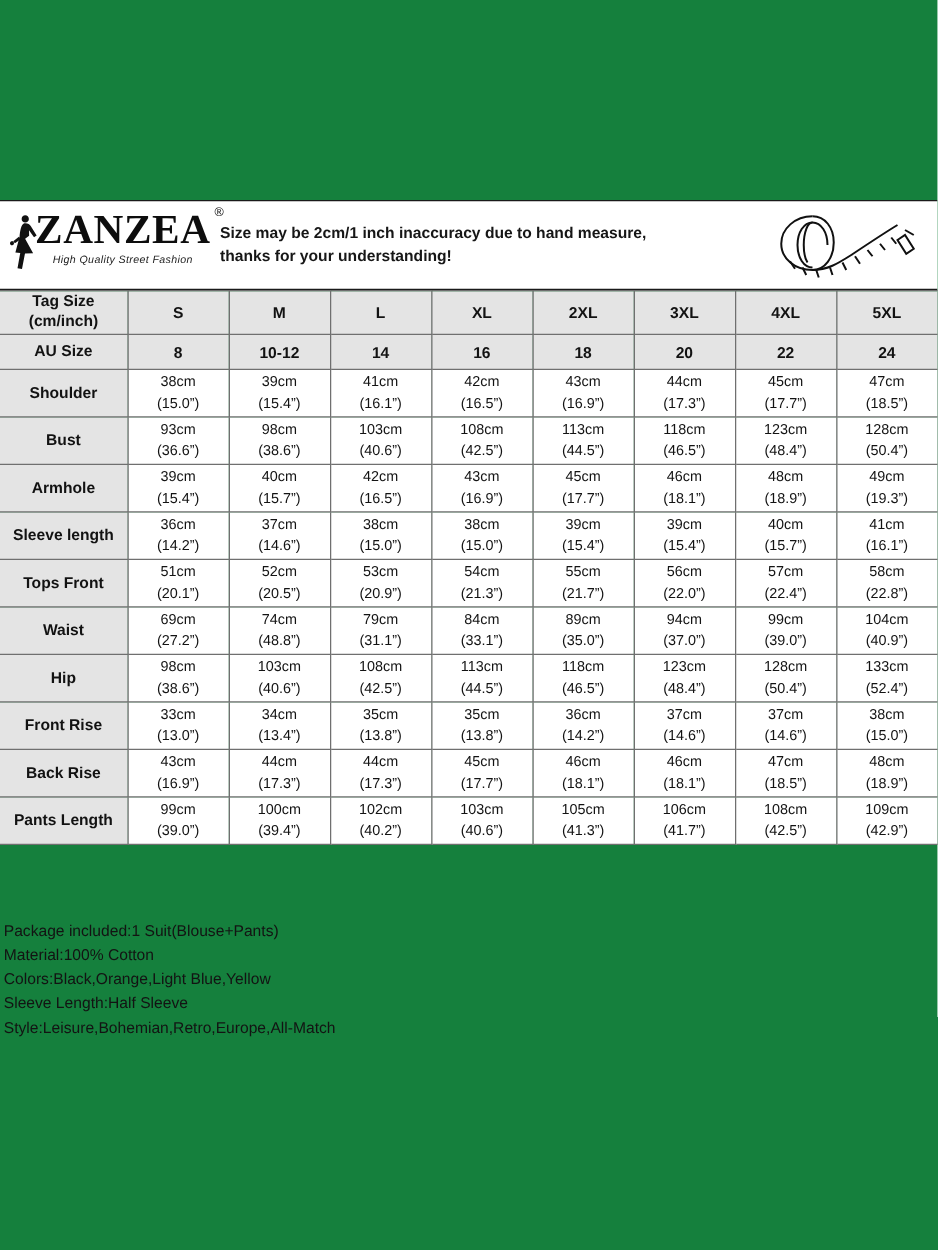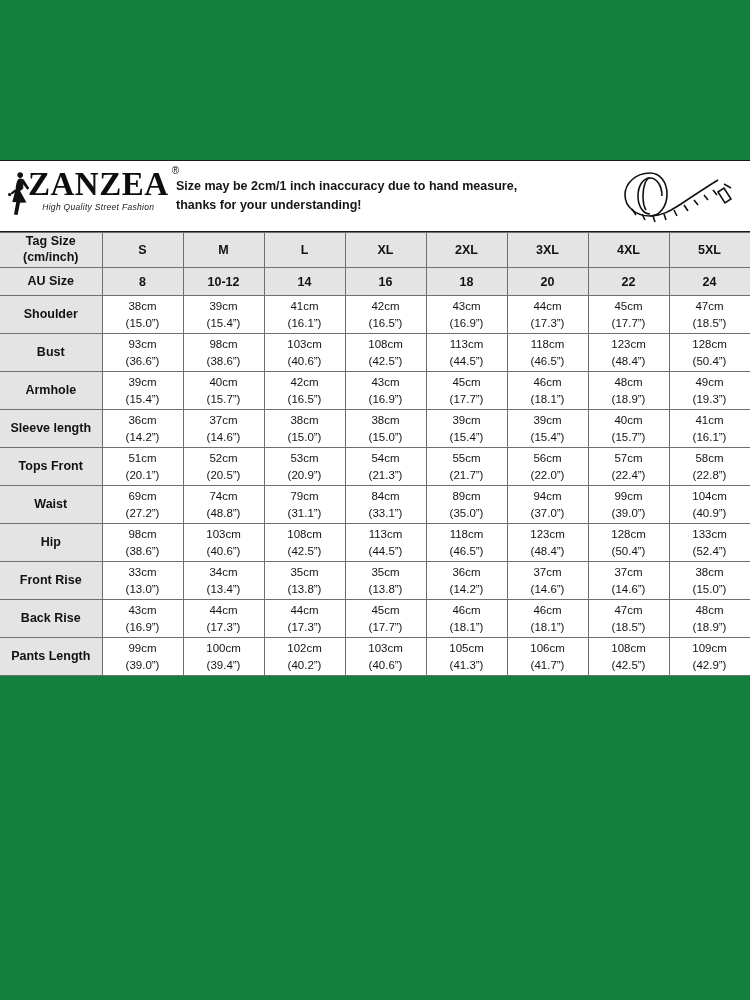--- a/index.html
+++ b/index.html
@@ -603,14 +603,21 @@
           <td>
               <span class="cm">109cm</span>
               <span class="inch">(42.9”)</span>
             </td>
         </tr>
 
       </tbody>
     </table>
   </div>
 
+  <div class="footer">
+    <div>Package included:1 Suit(Blouse+Pants)</div>
+    <div>Material:100% Cotton</div>
+    <div>Colors:Black,Orange,Light Blue,Yellow</div>
+    <div>Sleeve Length:Half Sleeve</div>
+    <div>Style:Leisure,Bohemian,Retro,Europe,All-Match</div>
+  </div>
 
 </div>
 
 </body></html>

